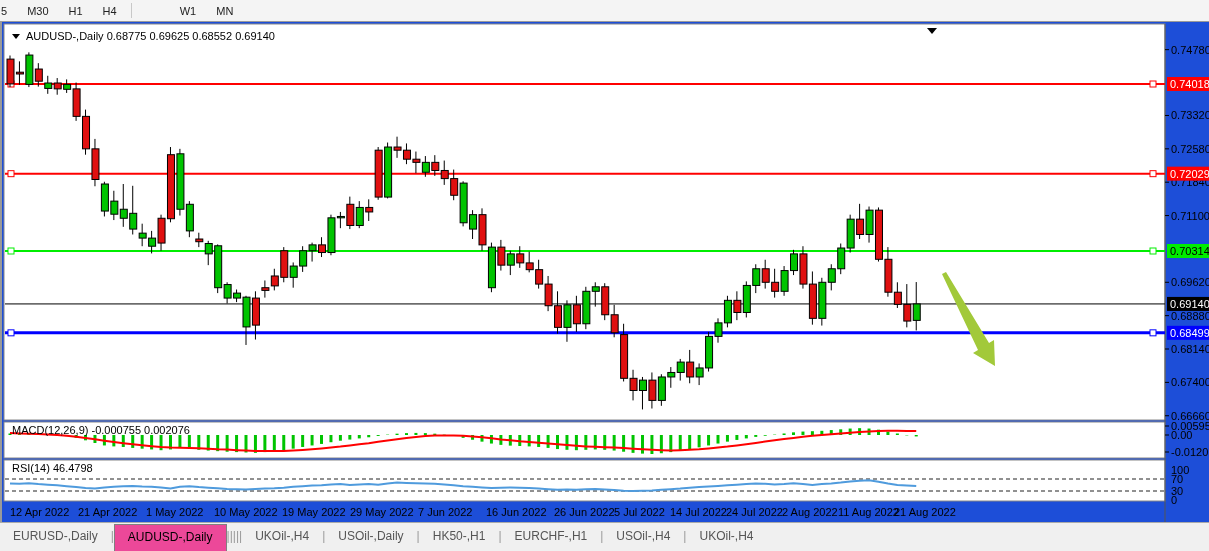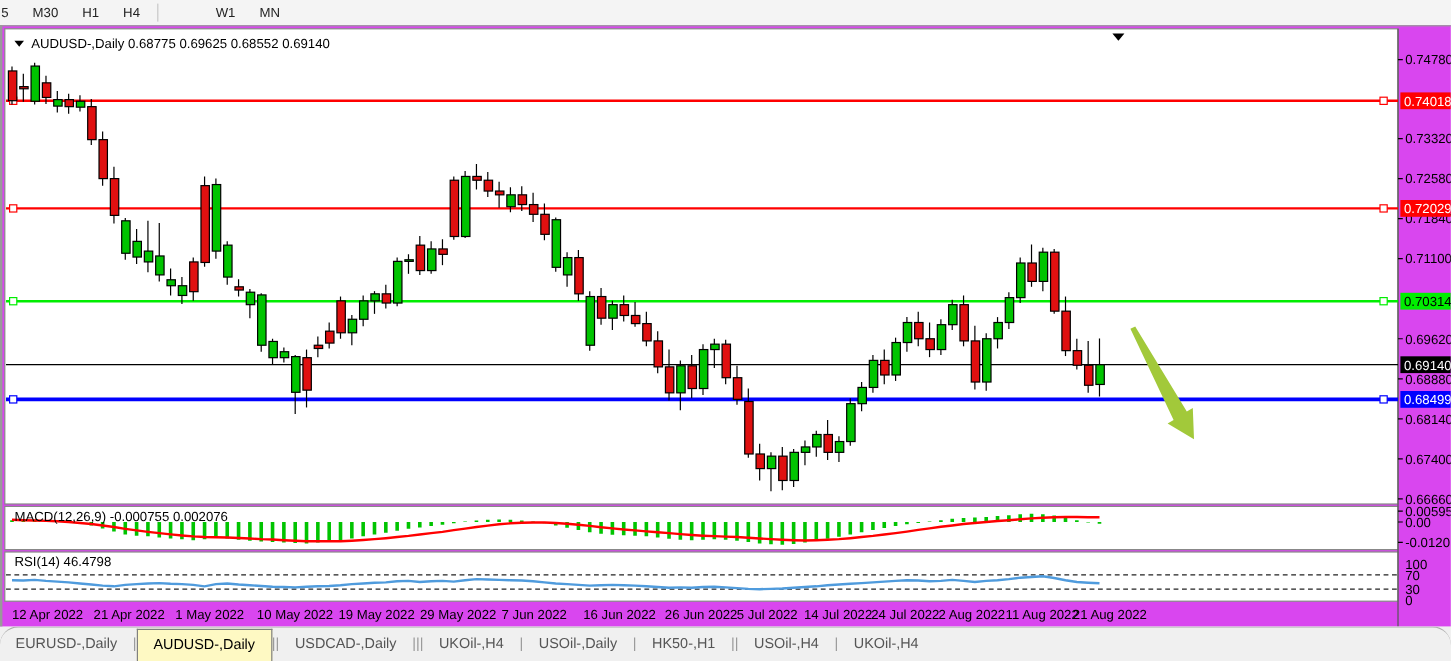--- a/index.html
+++ b/index.html
@@ -3,27 +3,27 @@
 <meta charset="utf-8">
 <style>
   html,body{margin:0;padding:0;width:1209px;height:551px;overflow:hidden;
     font-family:"Liberation Sans",sans-serif;background:#f0f0f0;}
   .toolbar{position:absolute;left:0;top:0;width:1209px;height:21px;background:#f4f4f4;
     border-bottom:1px solid #d9d9d9;display:flex;align-items:center;overflow:hidden;}
   .tf-btn{font-size:11px;color:#222;padding:2px 9px;margin:0;cursor:default;border:1px solid transparent;}
   .tf-btn.first{padding-left:2px;margin-left:-2px;}
   .tf-btn.active{background:#ef4444;border:1px solid #0f172a;margin-top:40px;}
   .tf-sep{width:1px;height:15px;background:#c8c8c8;margin:0 4px;}
-  .chart-window{position:absolute;left:0;top:21px;width:1209px;height:501px;background:#d946ef;
+  .chart-window{position:absolute;left:0;top:21px;width:1209px;height:501px;background:#1d4ed8;
     border-left:2px solid #9a9a9a;border-top:1px solid #9a9a9a;box-sizing:border-box;}
   svg{display:block;}
   .tabbar{position:absolute;left:0;top:522px;width:1209px;height:29px;background:#f0f0f0;
-    border-top:1px solid #aaa;display:flex;align-items:stretch;font-size:12px;overflow:hidden;border-radius:15px;}
+    border-top:1px solid #aaa;display:flex;align-items:stretch;font-size:12px;overflow:hidden;}
   .tab{padding:6px 13px 0 13px;color:#555;white-space:nowrap;cursor:default;}
-  .tab.active{background:#fef9c3;color:#000;border:1px solid #808080;border-bottom:none;
+  .tab.active{background:#ec4899;color:#000;border:1px solid #808080;border-bottom:none;
     margin-top:1px;padding-top:5px;text-align:right;}
   .tab-sep{color:#999;padding-top:6px;}
   .tab-scroll{margin-left:auto;display:flex;align-items:center;gap:6px;padding:0 10px;color:#333;font-size:10px;}
 </style>
 </head>
 <body>
 
 <div class="toolbar" id="toolbar">
     <span class="tf-btn first">5</span>
     <span class="tf-btn">M30</span>
@@ -426,28 +426,28 @@
       </g>
     </svg>
 </div>
 
 <div class="tabbar" id="tabbar">
     <span class="tab">EURUSD-,Daily</span>
     <span class="tab-sep">|</span>
     <span class="tab active">AUDUSD-,Daily</span>
     <span class="tab-sep">|</span>
     <span class="tab-sep">|</span>
-    <span class="tab">USDCAD-,Daily</span>
     <span class="tab-sep">|</span>
     <span class="tab-sep">|</span>
     <span class="tab-sep">|</span>
     <span class="tab">UKOil-,H4</span>
     <span class="tab-sep">|</span>
     <span class="tab">USOil-,Daily</span>
     <span class="tab-sep">|</span>
     <span class="tab">HK50-,H1</span>
     <span class="tab-sep">|</span>
+    <span class="tab">EURCHF-,H1</span>
     <span class="tab-sep">|</span>
     <span class="tab">USOil-,H4</span>
     <span class="tab-sep">|</span>
     <span class="tab">UKOil-,H4</span>
     <span class="tab-scroll"></span>
   </div>
 
 </body></html>

